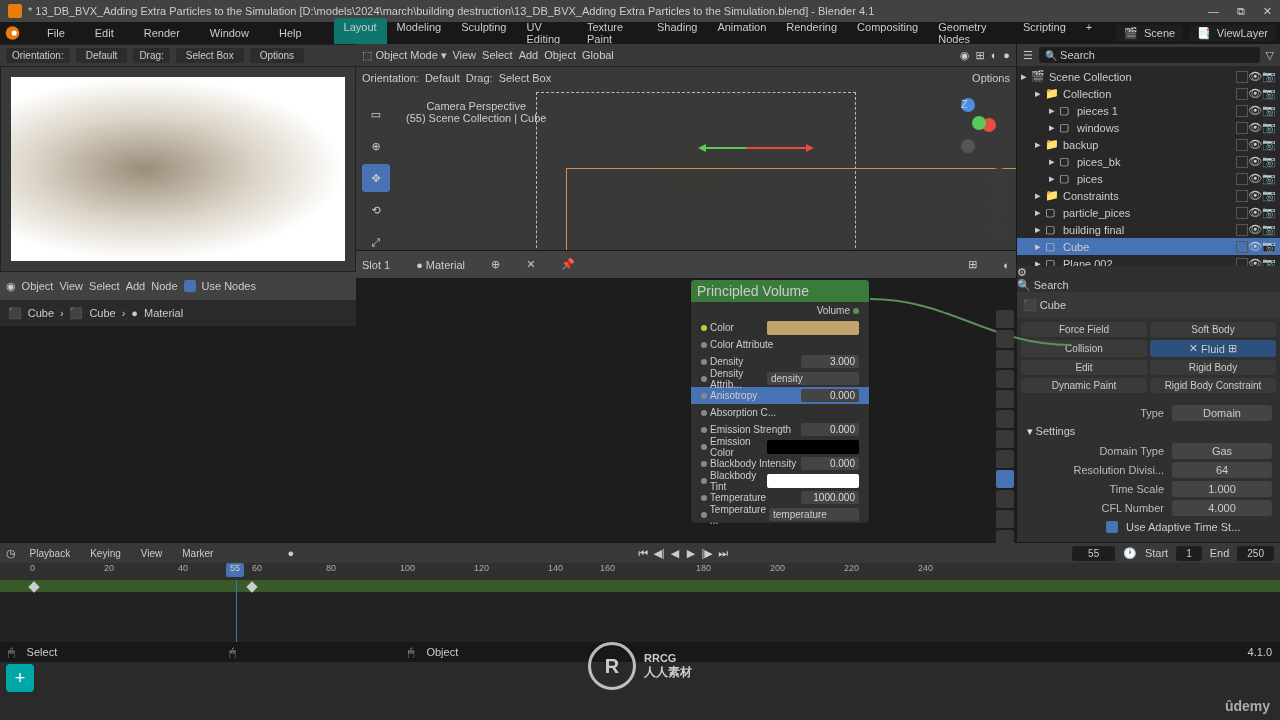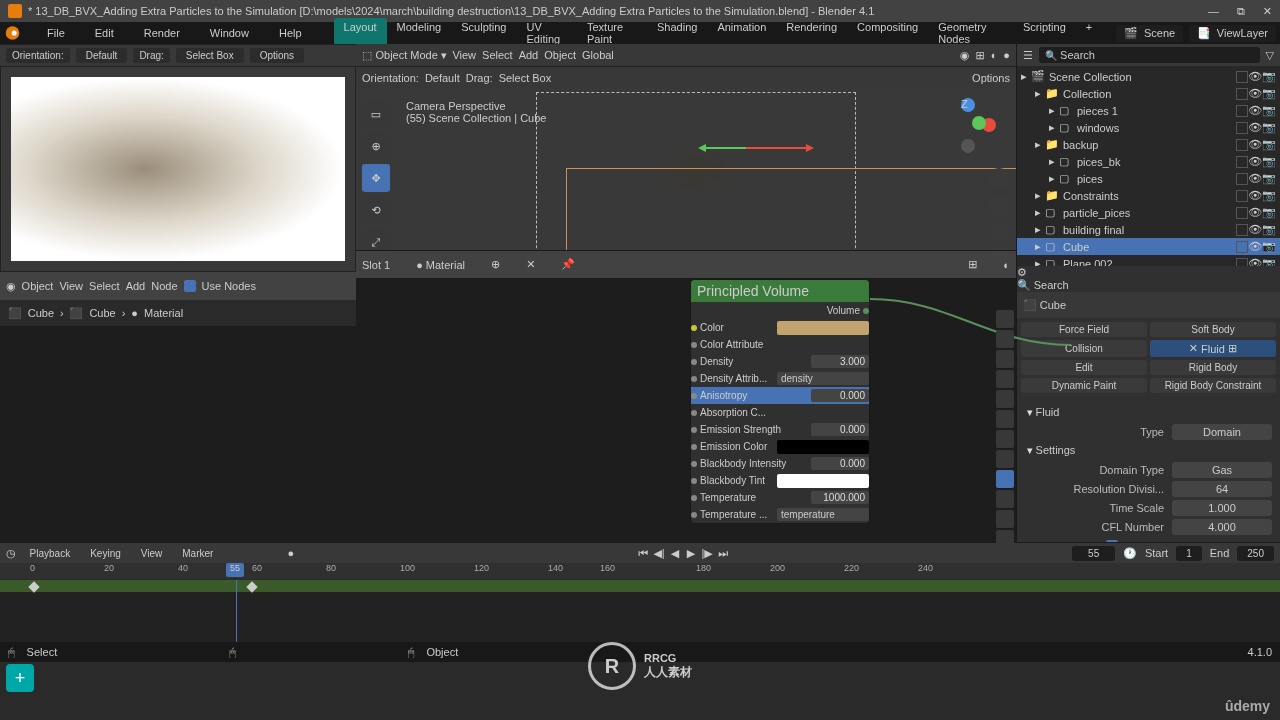--- a/index.html
+++ b/index.html
@@ -27,32 +27,32 @@
 .nodespace { flex: 1; background: #1d1d1d; position: relative; }
 .nodeheader { height: 28px; background: #424242; display: flex; align-items: center; padding: 0 6px; gap: 6px; }
 .checkbox { width: 12px; height: 12px; background: #4772b3; display: inline-block; border-radius: 2px; }
 .breadcrumb { height: 26px; background: #2a2a2a; display: flex; align-items: center; padding: 0 8px; gap: 6px; font-size: 10px; }
 .centerpanel { flex: 1; display: flex; flex-direction: column; }
 .viewportheader { height: 22px; background: #383838; display: flex; align-items: center; padding: 0 6px; gap: 6px; }
 .viewportsubbar { height: 22px; background: #383838; display: flex; align-items: center; padding: 0 6px; gap: 6px; border-top: 1px solid #222; }
 .viewport { flex: 1; background: #393939; position: relative; overflow: hidden; }
 .viewport .camframe { position: absolute; left: 180px; top: 4px; width: 320px; height: 176px; border: 1px dashed #bbb; }
 .viewport .safeframe { position: absolute; left: 210px; top: 80px; width: 580px; height: 124px; border: 1px solid #d09050; }
-.viewport .info { position: absolute; left: 50px; top: 12px; font-size: 11px; color: #ddd; }
+.viewport .info { position: absolute; left: 50px; top: 12px; font-size: 11px; color: #ddd; text-align: center; }
 .viewport .lefttools { position: absolute; left: 6px; top: 12px; width: 28px; display: flex; flex-direction: column; gap: 4px; }
 .viewport .lefttools .tool { width: 28px; height: 28px; background: #383838; border-radius: 3px; display:flex; align-items:center; justify-content:center; }
 .viewport .lefttools .tool.active { background: #4772b3; }
 .viewport .gizmo { position: absolute; right: 20px; top: 10px; width: 55px; height: 55px; }
 .viewport .gizmo .ball { width: 14px; height: 14px; border-radius: 50%; position: absolute; }
 .viewport .sidetools { position: absolute; right: 6px; top: 80px; display: flex; flex-direction: column; gap: 4px; }
 .viewport .sidetools .st { width: 22px; height: 22px; background: #3a3a3a; border-radius: 50%; }
 .nodeditor { height: 264px; background: #1d1d1d; position: relative; border-top: 1px solid #1a1a1a; }
 .node { position: absolute; left: 334px; top: 0px; width: 180px; background: #303030; border: 1px solid #1a1a1a; border-radius: 4px; font-size: 10px; }
 .node .nodeh { background: #3a7a3a; padding: 3px 6px; font-size: 14px; border-radius: 4px 4px 0 0; }
-.node .row { display: flex; align-items: center; height: 17px; padding: 0 0; gap: 3px; }
+.node .row { display: flex; align-items: center; height: 17px; padding: 0 10px; gap: 3px; }
 .node .dot { width: 6px; height: 6px; border-radius: 50%; background: #888; }
 .node .lbl { flex: 1; font-size: 10px; color: #ccc; }
 .node .val { width: 58px; text-align: right; font-size: 10px; color: #ddd; background: #444; padding: 1px 4px; border-radius: 2px; }
 .node .colorswatch { width: 92px; height: 14px; border-radius: 2px; }
 .node .textval { width: 92px; font-size: 10px; background: #444; padding: 1px 4px; border-radius: 2px; }
 .rightpanel { width: 264px; display: flex; flex-direction: column; background: #282828; border-left: 1px solid #1a1a1a; }
 .outliner { height: 222px; background: #282828; overflow: hidden; }
 .outliner .oheader { height: 22px; display: flex; align-items: center; padding: 0 6px; gap: 6px; background: #383838; }
 .outliner .osearch { flex: 1; background: #1e1e1e; padding: 2px 6px; border-radius: 3px; font-size: 10px; color: #888; }
 .outliner .tree { padding: 2px 0; }
@@ -460,21 +460,20 @@
               <span>✕</span>
               <span>Fluid</span>
               <span>⊞</span>
             </div>
           <div class="ptab">Edit</div>
           <div class="ptab">Rigid Body</div>
           <div class="ptab">Dynamic Paint</div>
           <div class="ptab">Rigid Body Constraint</div>
         </div>
         <div class="propsection">
-          <div class="shead">▾ <span>Fluid</span></div>
           <div class="proprow">
               <span class="plbl">Type</span>
               <span class="pval">Domain</span>
             </div>
           <div class="shead">▾ <span>Settings</span></div>
           <div class="proprow">
               <span class="plbl">Domain Type</span>
               <span class="pval">Gas</span>
             </div>
           <div class="proprow">

